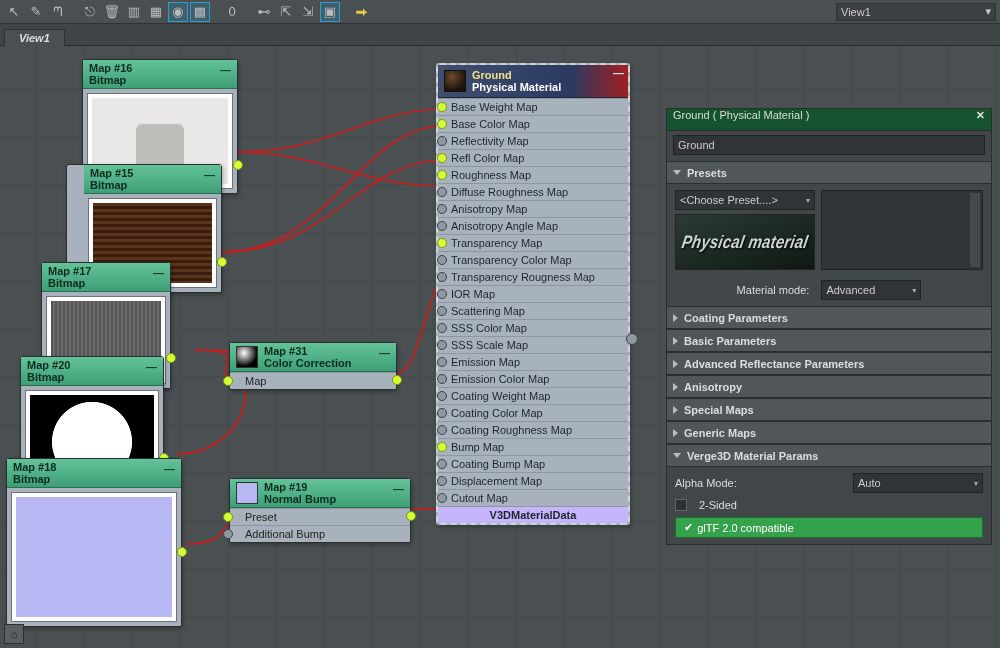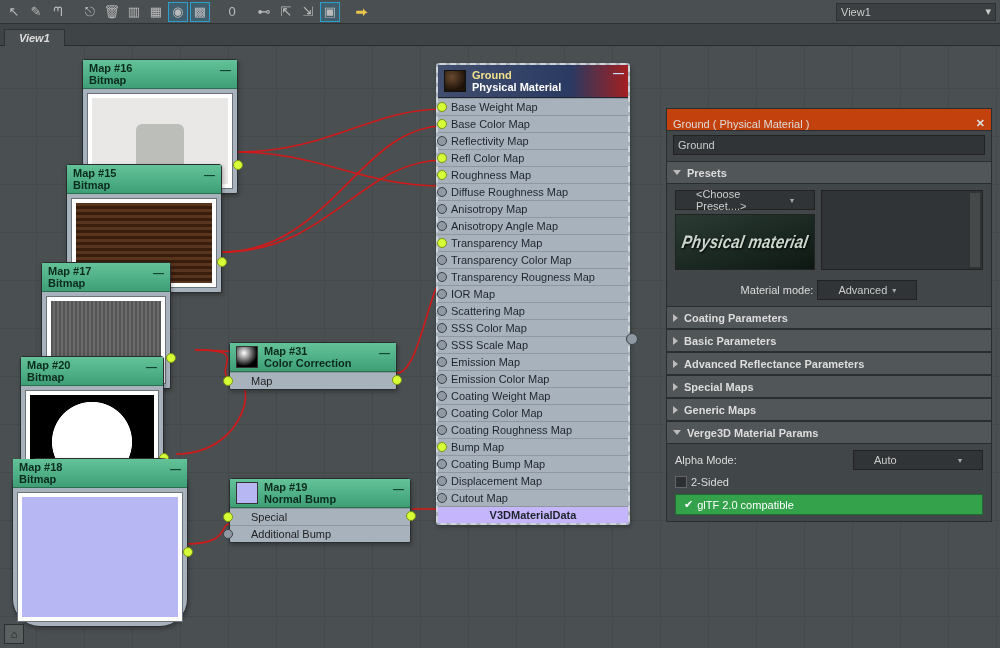--- a/index.html
+++ b/index.html
@@ -20,58 +20,58 @@
   .canvas { position: absolute; left: 0; top: 46px; right: 0; bottom: 0; background: #4a4f51;
     background-image: linear-gradient(#45494a 1px, transparent 1px), linear-gradient(90deg, #45494a 1px, transparent 1px);
     background-size: 48px 48px; background-position: -12px -6px; }
   svg.wires { position: absolute; inset: 0; width: 100%; height: 100%; pointer-events: none; }
 
   
   .node { position: absolute; background: #a8b2bd; border: 1px solid #2b2e31; border-radius: 3px 3px 2px 2px; box-shadow: 1px 2px 4px rgba(0,0,0,.3); }
   .node .hdr { background: linear-gradient(to bottom, #63c298, #3e9f77); color: #0b2b1d; font-weight: bold; padding: 2px 6px; border-bottom: 1px solid #2b6f50; display:flex; flex-direction:column; }
   .node .sub { font-weight: bold; }
   .node .preview { background: #c5cdd6; margin: 4px; border: 1px solid #6b7278; position: relative; box-shadow: inset 0 0 0 4px #fff; }
-  .node .row { display:flex; align-items:center; gap:18px; padding: 0 4px; height:17px; color:#222; border-top:1px solid #8e96a0;}
+  .node .row { display:flex; align-items:center; gap:12px; padding: 0 4px; height:17px; color:#222; border-top:1px solid #8e96a0;}
   .port { width:10px; height:10px; border-radius:50%; background:#8f99a3; border:1px solid #3b4045; }
   .port.out { background:#d6ff38; border-color:#7a9410; }
   .port.absR { position:absolute; right:-6px; }
   .collapse { position:absolute; right:6px; top:4px; color:#104030; font-weight:bold; cursor:pointer;}
 
   
   .matnode { position:absolute; background:#a8b2bd; border-radius:3px; box-shadow:1px 2px 4px rgba(0,0,0,.3);}
   .matnode-inner { border:2px dashed #cfd4da; border-radius:4px; }
   .matnode .mhdr { background: linear-gradient(90deg, #414e6e 0%, #2a3a62 70%, #a21f1f 100%); color:#fff; font-weight:bold; padding:4px 6px; display:flex; align-items:center; gap:6px; border-bottom:1px solid #1e2636;}
   .matnode .mhdr .swatch { width:22px; height:22px; background: radial-gradient(circle at 35% 30%, #6a4a30, #1f140a 70%); border:1px solid #111; }
   .matnode .mhdr .titles { display:flex; flex-direction:column; line-height:1.1;}
   .matnode .mhdr .titles span:first-child { color:#f2e08a; }
   .mrow { display:flex; align-items:center; gap:4px; height:17px; padding:0 6px 0 0; color:#1e242b; border-top:1px solid #8e96a0; position:relative;}
   .mrow .port { margin-left:-1px; }
   .mrow.conn .port { background:#d6ff38; border-color:#7a9410; }
   .mfooter { text-align:center; font-weight:bold; color:#1e242b; padding:2px 0; background:#c4b5fd; border-top:1px solid #8e96a0;}
   .mat-out { position:absolute; right:-8px; top:270px; width:12px; height:12px; border-radius:50%; background:#8f99a3; border:1px solid #3b4045;}
 
   
   .panel { position:absolute; right:8px; top:62px; width:326px; background:#414648; border:1px solid #2b2e31; }
-  .panel .titlebar { height:22px; background:#c2410c; display:flex; align-items:flex-end; justify-content:space-between; padding:0 6px; color:#ddd; border-bottom:1px solid #2b2e31;}
+  .panel .titlebar { height:22px; background:#14532d; display:flex; align-items:flex-start; justify-content:space-between; padding:0 6px; color:#ddd; border-bottom:1px solid #2b2e31;}
   .panel .titlebar .x { cursor:pointer; font-weight:bold;}
   .panel .field { height:20px; background:#303436; border:1px solid #222; margin:4px 6px 6px 6px; padding:0 4px; display:flex; align-items:center; color:#ccc;}
   .section { border-top:1px solid #2b2e31;}
   .section .shdr { height:22px; background:#515658; display:flex; align-items:center; padding:0 6px; gap:6px; border-bottom:1px solid #2b2e31; cursor:pointer;}
   .section .shdr .arrow { width:0;height:0; display:inline-block;}
   .section .shdr .arrow.right { border-top:4px solid transparent; border-bottom:4px solid transparent; border-left:5px solid #bbb;}
   .section .shdr .arrow.down { border-left:4px solid transparent; border-right:4px solid transparent; border-top:5px solid #bbb;}
   .section .body { padding:6px 8px; display:flex; flex-direction:column; gap:6px;}
-  .dropdown { background:#303436; border:1px solid #222; color:#ccc; height:20px; padding:0 20px; display:flex; align-items:center; justify-content:space-between; min-width:100px;}
+  .dropdown { background:#303436; border:1px solid #222; color:#ccc; height:20px; padding:0 4px; display:flex; align-items:center; justify-content:space-between; min-width:100px;}
   .dropdown .caret { font-size:8px; color:#aaa;}
   .presetbox { display:flex; gap:6px; }
   .thumb { width:140px; height:56px; background: linear-gradient(160deg,#2b3b34,#0e1813); border:1px solid #222; display:flex; align-items:center; justify-content:center;}
   .thumb span { font-style:italic; font-weight:bold; color:#cbd5cc; text-shadow:1px 1px 2px #000; transform: skewX(-10deg) scaleY(1.2); letter-spacing:.2px; font-size:15px; line-height:.9; text-align:center;}
   .emptylist { flex:1; background:#303436; border:1px solid #222; position:relative;}
   .emptylist::after{content:""; position:absolute; right:2px; top:2px; bottom:2px; width:10px; background:#45494a;}
-  .row-inline { display:flex; align-items:center; gap:4px;}
+  .row-inline { display:flex; align-items:center; gap:12px;}
   .check { width:12px; height:12px; border:1px solid #666; background:#2c3032; display:inline-flex; align-items:center; justify-content:center; font-size:9px; color:#8cf;}
   .gltf { background:#33a24b; color:#fff; padding:3px 8px; border:1px solid #1f6b30; display:inline-flex; align-items:center; gap:4px; font-size:11px;}
 
   .corner { position:absolute; left:4px; bottom:4px; width:20px; height:20px; background:#5a5f60; border:1px solid #2b2e31; display:flex; align-items:center; justify-content:center; color:#222; font-weight:bold;}
 </style>
 </head>
 <body>
 
 <div class="toolbar">
   <div class="tbtn">↖</div>
@@ -125,21 +125,21 @@
       <span>Map #16</span>
       <span class="sub">Bitmap</span>
       <span class="collapse">—</span>
     </div>
     <div class="preview" style="height:96px; background:#e9e8e6;">
       <div style="position:absolute;left:33%;top:32%;width:34%;height:46%;background:#bcbeb9;border-radius:6px 6px 0 0;"></div>
     </div>
     <div class="port out absR" style="top:100px;"></div>
   </div>
 
-  <div class="node" style="left:66px; top:118px; width:156px;">
+  <div class="node" style="left:66px; top:118px; width:156px;padding-left:17px;">
     <div class="hdr">
       <span>Map #15</span>
       <span class="sub">Bitmap</span>
       <span class="collapse">—</span>
     </div>
     <div class="preview" style="height:90px; background:repeating-linear-gradient(0deg,#3a1e0d,#3a1e0d 3px,#5a351d 3px,#5a351d 6px);"></div>
     <div class="port out absR" style="top:92px;"></div>
   </div>
 
   <div class="node" style="left:41px; top:216px; width:130px;">
@@ -157,21 +157,21 @@
       <span>Map #20</span>
       <span class="sub">Bitmap</span>
       <span class="collapse">—</span>
     </div>
     <div class="preview" style="height:96px; background:#000;">
       <div style="position:absolute; inset:8px; background:radial-gradient(circle at 50% 55%, #fff 55%, #000 56%);"></div>
     </div>
     <div class="port out absR" style="top:96px;"></div>
   </div>
 
-  <div class="node" style="left:12px; top:412px; width:176px;border-radius:28px;">
+  <div class="node" style="left:6px; top:412px; width:176px;">
     <div class="hdr">
       <span>Map #18</span>
       <span class="sub">Bitmap</span>
       <span class="collapse">—</span>
     </div>
     <div class="preview" style="height:130px; background:#b7b7f4;"></div>
     <div class="port out absR" style="top:88px;"></div>
   </div>
 
   <div class="node" style="left:229px; top:296px; width:168px;">
@@ -194,21 +194,21 @@
     <div class="hdr" style="flex-direction:row; align-items:center; gap:6px;">
       <span style="width:22px;height:22px;border:1px solid #333;background:#b7b7f4;"></span>
       <span style="display:flex;flex-direction:column;">
         <span>Map #19</span>
         <span class="sub">Normal Bump</span>
       </span>
       <span class="collapse">—</span>
     </div>
     <div class="row">
       <div class="port out" style="margin-left:-11px;"></div>
-      <span>Special</span>
+      <span>Preset</span>
     </div>
     <div class="row">
       <div class="port" style="margin-left:-11px;"></div>
       <span>Additional Bump</span>
     </div>
     <div class="port out absR" style="top:32px;"></div>
   </div>
 
   <div class="matnode" style="left:436px; top:17px; width:194px;">
    <div class="matnode-inner">
@@ -372,20 +372,26 @@
       </div>
     <div class="section">
         <div class="shdr">
           <span class="arrow right"></span>
           <b>Advanced Reflectance Parameters</b>
         </div>
       </div>
     <div class="section">
         <div class="shdr">
           <span class="arrow right"></span>
+          <b>Anisotropy</b>
+        </div>
+      </div>
+    <div class="section">
+        <div class="shdr">
+          <span class="arrow right"></span>
           <b>Special Maps</b>
         </div>
       </div>
     <div class="section">
         <div class="shdr">
           <span class="arrow right"></span>
           <b>Generic Maps</b>
         </div>
       </div>
 

